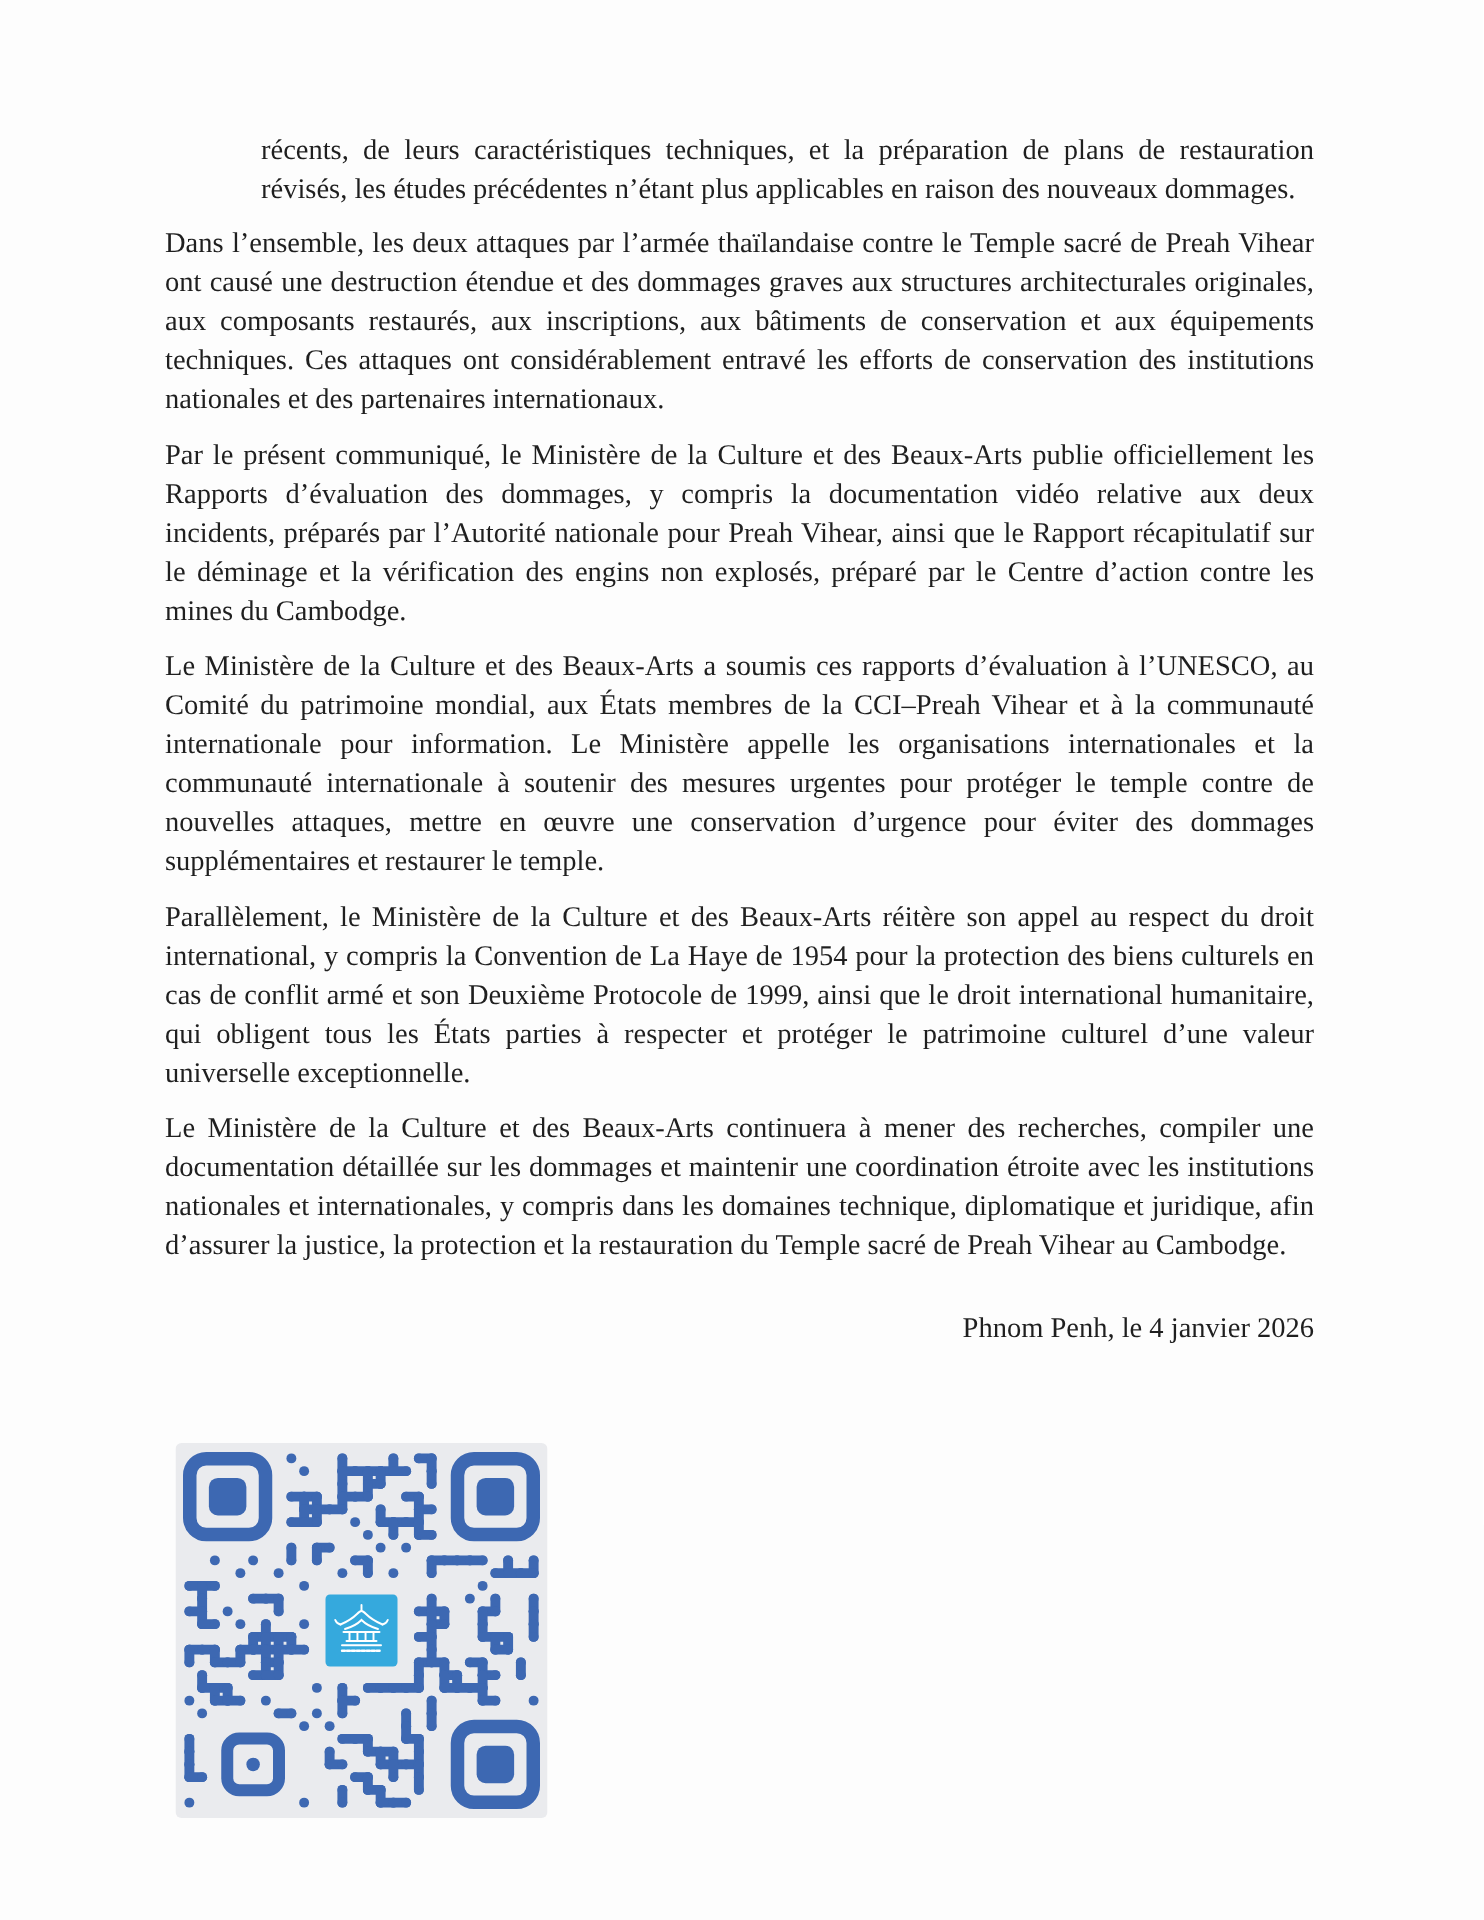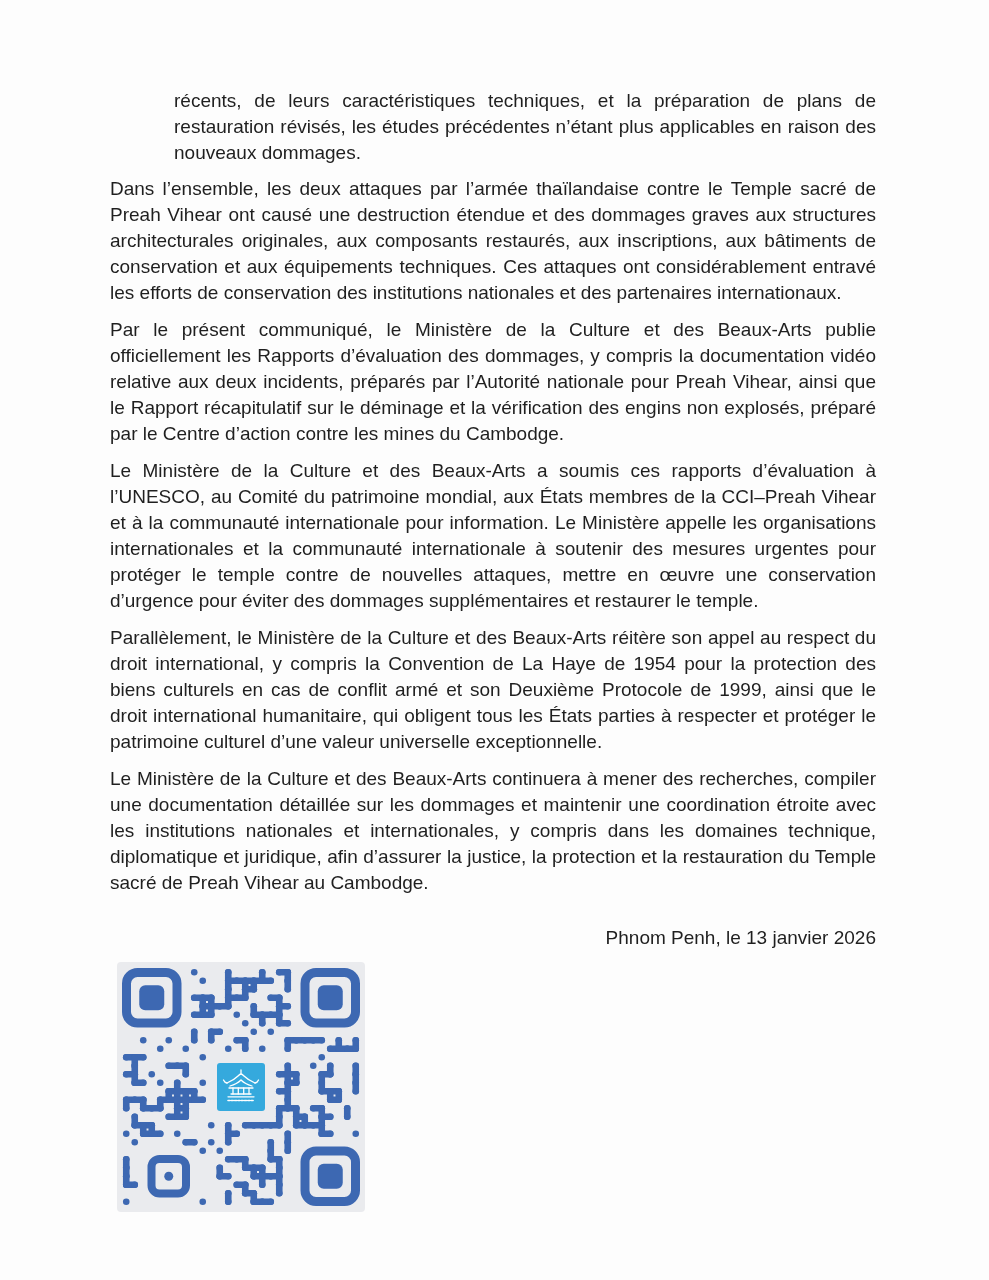--- a/index.html
+++ b/index.html
@@ -2,21 +2,21 @@
 <html><head>
 <meta charset="utf-8">
 <style>
   html, body { margin: 0; padding: 0; background: #ffffff; }
   .page {
     position: relative;
     width: 989px;
     height: 1280px;
     background: #fdfdfd;
     overflow: hidden;
-    font-family: Liberation Sans, sans-serif;
+    font-family: Liberation Serif, serif;
   }
   .content {
     position: absolute;
     left: 110px;
     top: 88px;
     width: 766px;
     color: #1f1f1f;
     font-size: 19px;
     line-height: 26px;
     text-align: justify;
@@ -41,21 +41,21 @@
 <body>
 
 <div class="page">
   <div class="content" style="color: rgb(31, 31, 31);">
     <p class="hang-indent">récents, de leurs caractéristiques techniques, et la préparation de plans de restauration révisés, les études précédentes n’étant plus applicables en raison des nouveaux dommages.</p>
     <p>Dans l’ensemble,  les deux attaques par l’armée thaïlandaise contre le Temple sacré de Preah Vihear ont causé une destruction étendue et des dommages graves aux structures architecturales originales, aux composants restaurés, aux inscriptions, aux bâtiments de conservation et aux équipements techniques. Ces attaques ont considérablement entravé les efforts de conservation des institutions nationales et des partenaires internationaux.</p>
     <p>Par le présent communiqué, le Ministère de la Culture et des Beaux-Arts publie officiellement les Rapports d’évaluation des dommages, y compris la documentation vidéo relative aux deux incidents, préparés par l’Autorité nationale pour Preah Vihear, ainsi que le Rapport récapitulatif sur le déminage et la vérification des engins non explosés, préparé par le Centre d’action contre les mines du Cambodge.</p>
     <p>Le Ministère de la Culture et des Beaux-Arts a soumis ces rapports d’évaluation à l’UNESCO, au Comité du patrimoine mondial, aux États membres de la CCI–Preah Vihear et à la communauté internationale pour information. Le Ministère appelle les organisations internationales et la communauté internationale à soutenir des mesures urgentes pour protéger le temple contre de nouvelles attaques, mettre en œuvre une conservation d’urgence pour éviter des dommages supplémentaires et restaurer le temple.</p>
     <p>Parallèlement, le Ministère de la Culture et des Beaux-Arts réitère son appel au respect du droit international, y compris la Convention de La Haye de 1954 pour la protection des biens culturels en cas de conflit armé et son Deuxième Protocole de 1999, ainsi que le droit international humanitaire, qui obligent tous les États parties à respecter et protéger le patrimoine culturel d’une valeur universelle exceptionnelle.</p>
     <p>Le Ministère de la Culture et des Beaux-Arts continuera à mener des recherches, compiler une documentation détaillée sur les dommages et maintenir une coordination étroite avec les institutions nationales et internationales, y compris dans les domaines technique, diplomatique et juridique, afin d’assurer la justice, la protection et la restauration du Temple sacré de Preah Vihear au Cambodge.</p>
-    <p class="dateline">Phnom Penh, le 13 janvier 2026</p>
+    <p class="dateline">Phnom Penh, le 4 janvier 2026</p>
   </div>
 
   <div class="qr-box">
     <svg id="qr-svg" width="248" height="250" viewBox="0 0 248 250" xmlns="http://www.w3.org/2000/svg">
         <rect x="0" y="0" width="248" height="250" rx="4" fill="#eaebee"></rect>
         <circle cx="77.25" cy="10.25" r="3.3" fill="#3d68b2"></circle>
         <circle cx="111.25" cy="10.25" r="3.3" fill="#3d68b2"></circle>
         <rect x="107.95" y="6.95" width="6.6" height="15.1" rx="3.3" fill="#3d68b2"></rect>
         <circle cx="145.25" cy="10.25" r="3.3" fill="#3d68b2"></circle>
         <rect x="141.95" y="6.95" width="6.6" height="15.1" rx="3.3" fill="#3d68b2"></rect>

